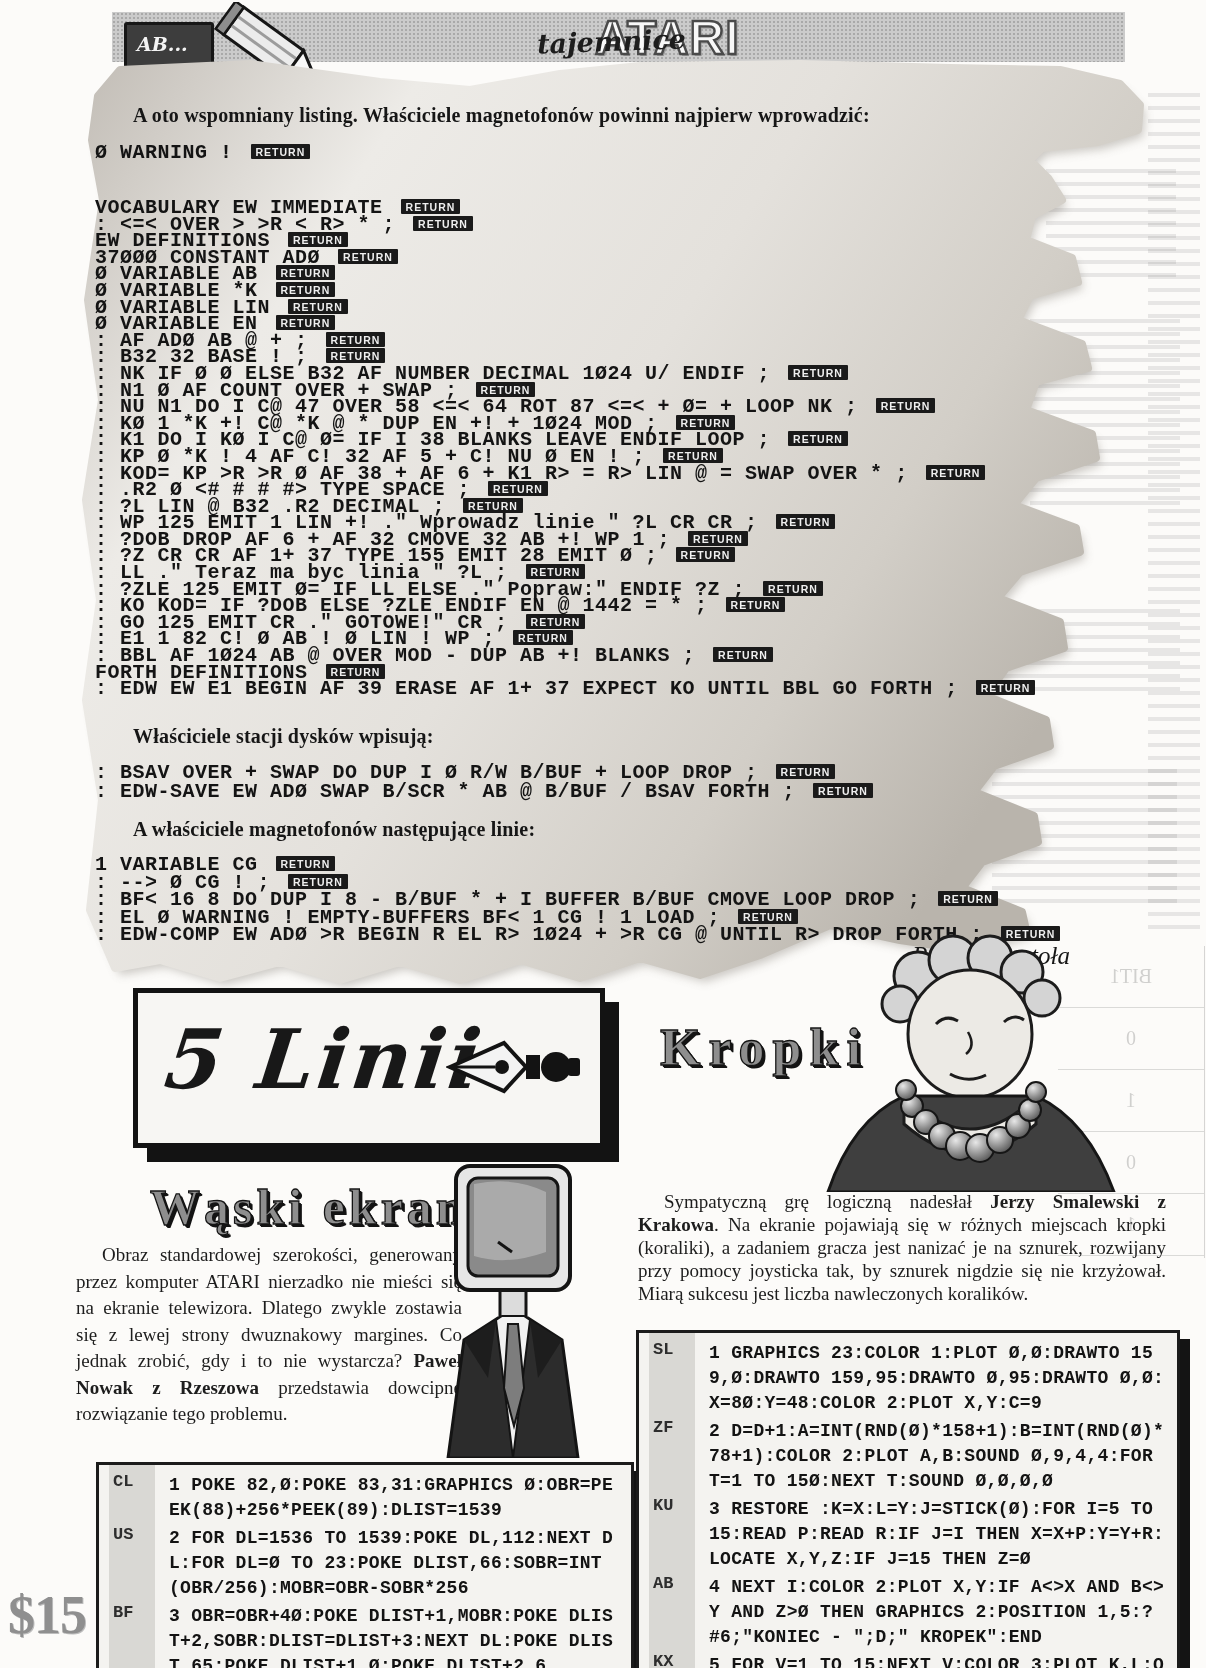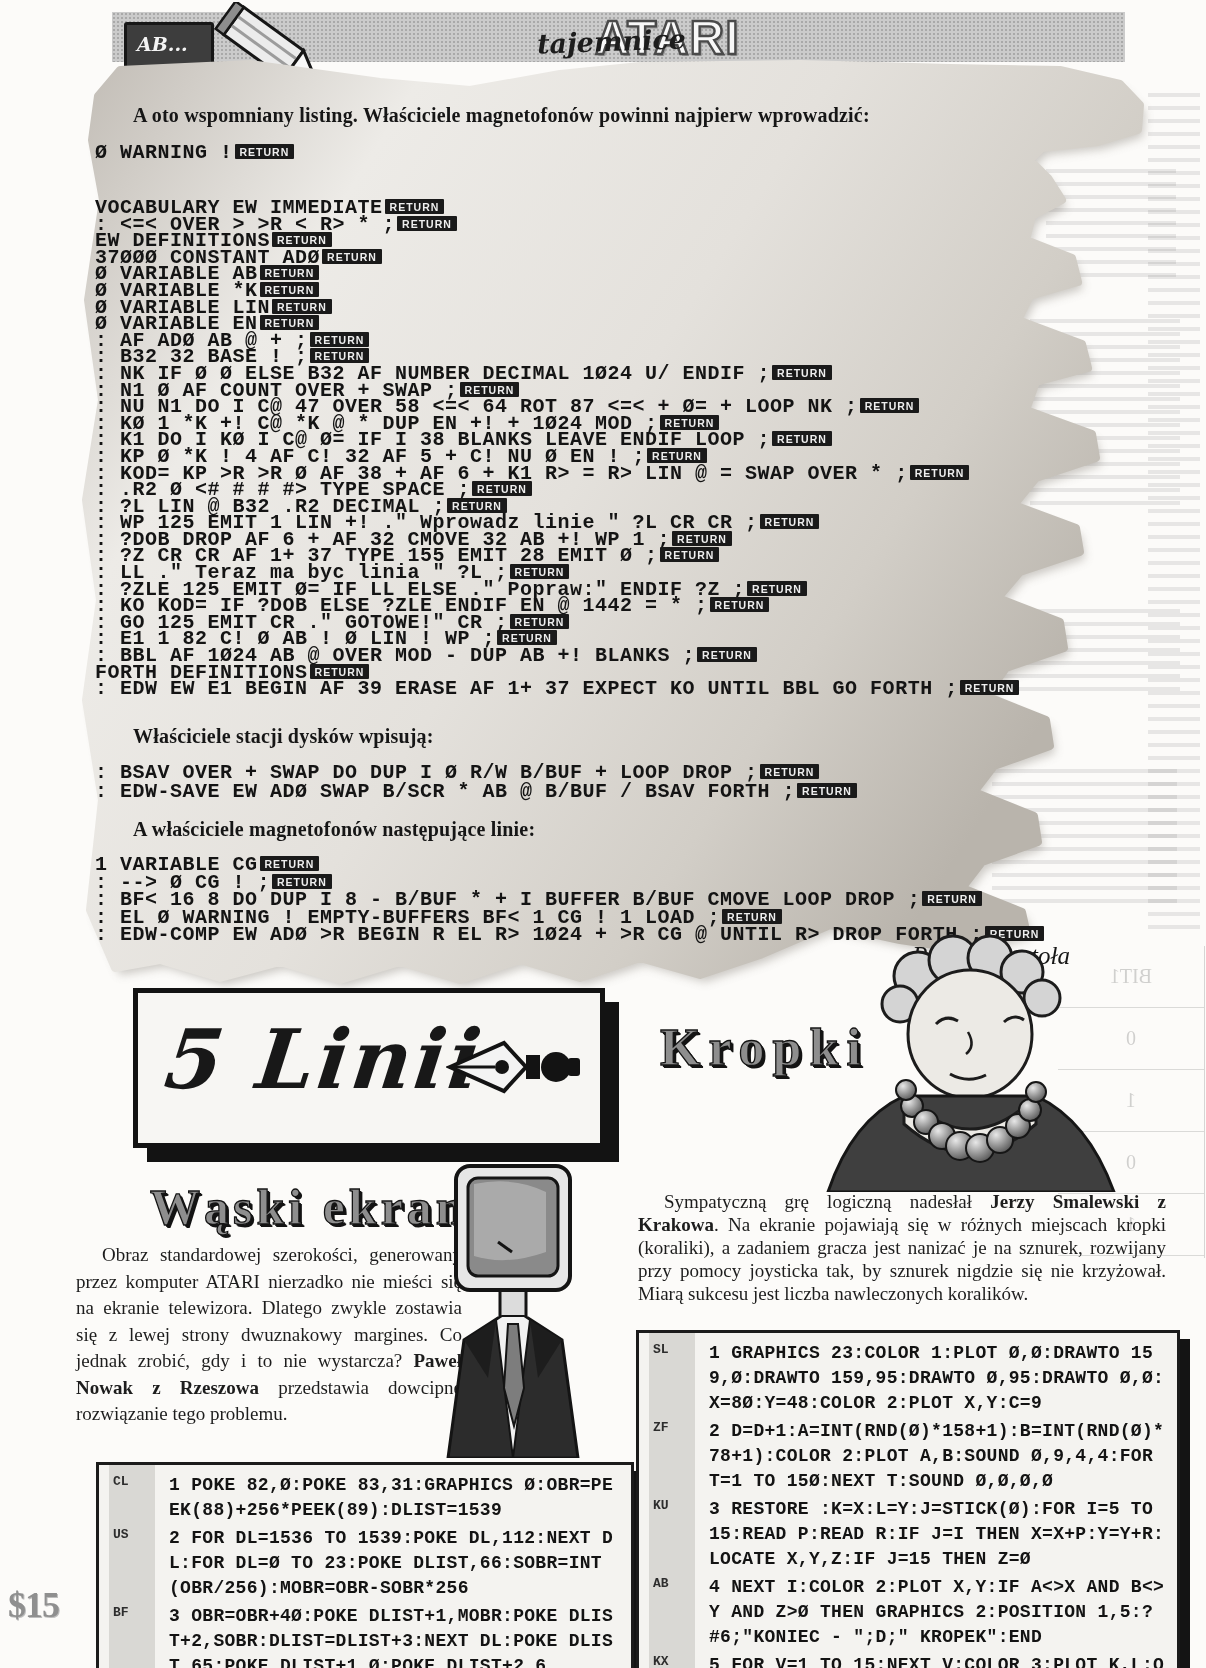--- a/index.html
+++ b/index.html
@@ -35,21 +35,21 @@
      align-items:center;justify-content:center;}
   
   #paper-svg{position:absolute;left:0;top:0;width:1206px;height:1668px;}
   
   .paper-head{position:absolute;font-weight:bold;font-size:20px;letter-spacing:.2px;color:#161616;}
   .code-block{position:absolute;font-family:"Liberation Mono",monospace;font-size:20px;
      letter-spacing:.5px;color:#141414;font-weight:bold;}
   .pline{height:16.6px;line-height:16.6px;white-space:nowrap;}
   .ret-badge{display:inline-block;background:#1a1a1a;color:#efefef;
      font-family:"Liberation Sans",sans-serif;font-weight:bold;font-size:10.5px;
-     letter-spacing:1px;line-height:14px;padding:1px 5px 0 5px;margin-left:2px;
+     letter-spacing:1px;line-height:14px;padding:1px 5px 0 5px;margin-left:18px;
      vertical-align:2px;border-radius:1px;}
   .signature{position:absolute;left:830px;top:942px;width:240px;text-align:right;
      font-style:italic;font-size:25px;color:#161616;}
   
   .head3d{position:absolute;font-family:"Liberation Serif",serif;font-weight:bold;color:#8e8e8e;
      -webkit-text-stroke:1.3px #141414;text-shadow:2px 2px 0 #141414,3px 3px 0 #141414;}
   
   .linii-box{position:absolute;left:133px;top:988px;width:462px;height:150px;background:#f7f6f3;
      border:5px solid #131313;box-shadow:14px 14px 0 #131313;}
   .linii-text{position:absolute;left:28px;top:18px;font-family:"DejaVu Serif",serif;
@@ -59,26 +59,26 @@
   
   .para{position:absolute;font-size:19px;text-align:justify;color:#1d1d1d;}
   .para .ind{display:inline-block;width:26px;}
   .bold{font-weight:bold;}
   
   .listing-box{position:absolute;border:3px solid #1b1b1b;background:#f4f3f0;
      box-shadow:10px 9px 0 #141414;padding:8px 10px 8px 0;
      background-image:linear-gradient(90deg,#f4f3f0 0 10px,#d9d8d4 10px 56px,#f4f3f0 56px);}
   .lrow{display:flex;margin-bottom:3px;}
   .lrow .row-label{flex:0 0 56px;font-family:"Liberation Mono",monospace;font-weight:bold;
-     font-size:13px;color:#2d2d2d;padding-left:14px;line-height:18.6px;}
+     font-size:17px;color:#2d2d2d;padding-left:14px;line-height:18.6px;}
   .lrow .row-code{flex:1;font-family:Liberation Mono, monospace;font-size:18px;
      line-height:25px;letter-spacing:.3px;color:#131313;font-weight:bold;
      white-space:pre-wrap;word-break:break-all;}
   .page-number{position:absolute;left:8px;top:1584px;font-family:"Liberation Serif",serif;
-     font-weight:bold;font-size:36px;letter-spacing:-1px;color:#8f8f8f;
+     font-weight:bold;font-size:54px;letter-spacing:-1px;color:#8f8f8f;
      text-shadow:1px 1px 0 #bdbdbd;}
   svg{display:block;}
 </style>
 </head>
 <body>
 
 <div id="page">
 
   <div class="ghost-lines" style="left:1148px;top:84px;width:52px;height:850px;"></div>
   <div class="ghost-lines" style="left:1046px;top:160px;width:130px;height:120px;"></div>

